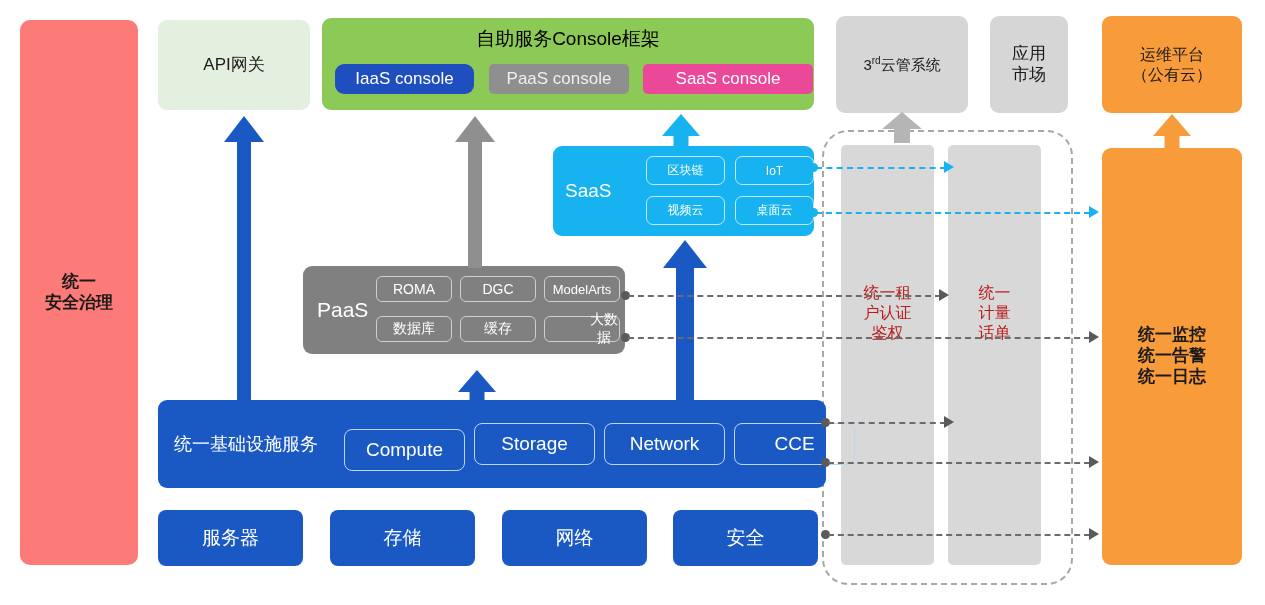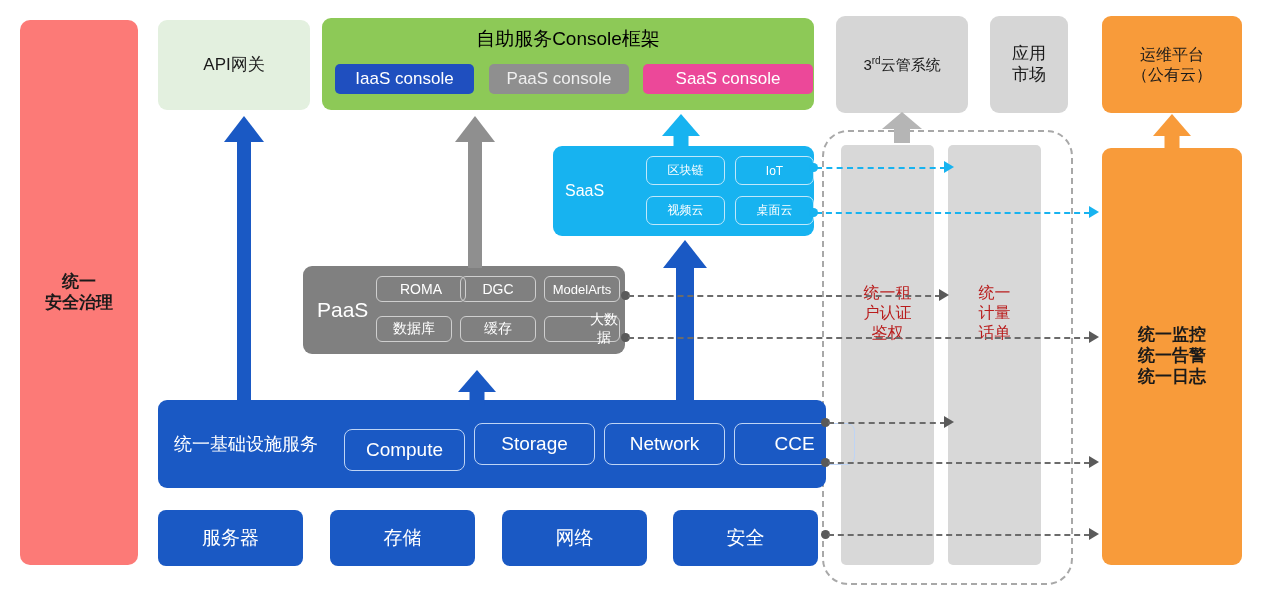--- a/index.html
+++ b/index.html
@@ -37,21 +37,21 @@
   }
   #console-title{
     position:absolute;left:0;top:8px;width:100%;text-align:center;
     font-size:19px;color:#000000;font-weight:normal;
   }
   .console-chip{
     position:absolute;top:46px;height:30px;border-radius:5px;
     display:flex;align-items:center;justify-content:center;
     font-size:17px;color:#ffffff;
   }
-  #chip-iaas{left:13px;width:139px;background:#1f4fbf;}
+  #chip-iaas{left:13px;width:139px;background:#1f4fbf;border-radius:9px;}
   #chip-paas{left:167px;width:140px;background:#8f8f8f;color:#efefef;}
   #chip-saas{left:321px;width:170px;background:#ec4899;}
 
   
   #cloud-3rd{
     left:836px;top:16px;width:132px;height:97px;
     background:#d6d6d6;border-radius:9px;color:#1a1a1a;font-size:15px;
   }
   #cloud-3rd sup{font-size:10px;vertical-align:super;}
   #app-market{
@@ -69,21 +69,21 @@
     background:#f89b3a;border-radius:9px;color:#1a1a1a;font-size:17px;font-weight:bold;
   }
 
   
   #saas-layer{
     left:553px;top:146px;width:261px;height:90px;
     background:#17b3f0;border-radius:9px;display:block;
   }
   #saas-name{
     position:absolute;left:12px;top:50%;transform:translateY(-50%);
-    font-size:16px;color:#ffffff;
+    font-size:19px;color:#ffffff;
   }
   .saas-chip{
     position:absolute;height:29px;border-radius:7px;
     border:1.6px solid #bfe8fb;box-sizing:border-box;
     display:flex;align-items:center;justify-content:center;
     font-size:12px;color:#ffffff;background:transparent;
   }
   #saas-blockchain{left:93px;top:10px;width:79px;}
   #saas-iot{left:182px;top:10px;width:79px;}
   #saas-video{left:93px;top:50px;width:79px;}
@@ -97,21 +97,21 @@
   #paas-name{
     position:absolute;left:14px;top:50%;transform:translateY(-50%);
     font-size:21px;color:#ffffff;
   }
   .paas-chip{
     position:absolute;height:26px;border-radius:6px;
     border:1.6px solid #cfcfcf;box-sizing:border-box;
     display:flex;align-items:center;justify-content:center;
     font-size:14px;color:#ffffff;background:transparent;
   }
-  #paas-roma{left:73px;top:10px;width:90px;}
+  #paas-roma{left:73px;top:10px;width:76px;}
   #paas-dgc{left:157px;top:10px;width:76px;}
   #paas-modelarts{left:241px;top:10px;width:76px;font-size:13px;}
   #paas-db{left:73px;top:50px;width:76px;}
   #paas-cache{left:157px;top:50px;width:76px;}
   #paas-bigdata{left:241px;top:50px;width:76px;padding-left:44px;}
 
   
   #infra-bar{
     left:158px;top:400px;width:668px;height:88px;
     background:#1a59c4;border-radius:9px;display:block;

